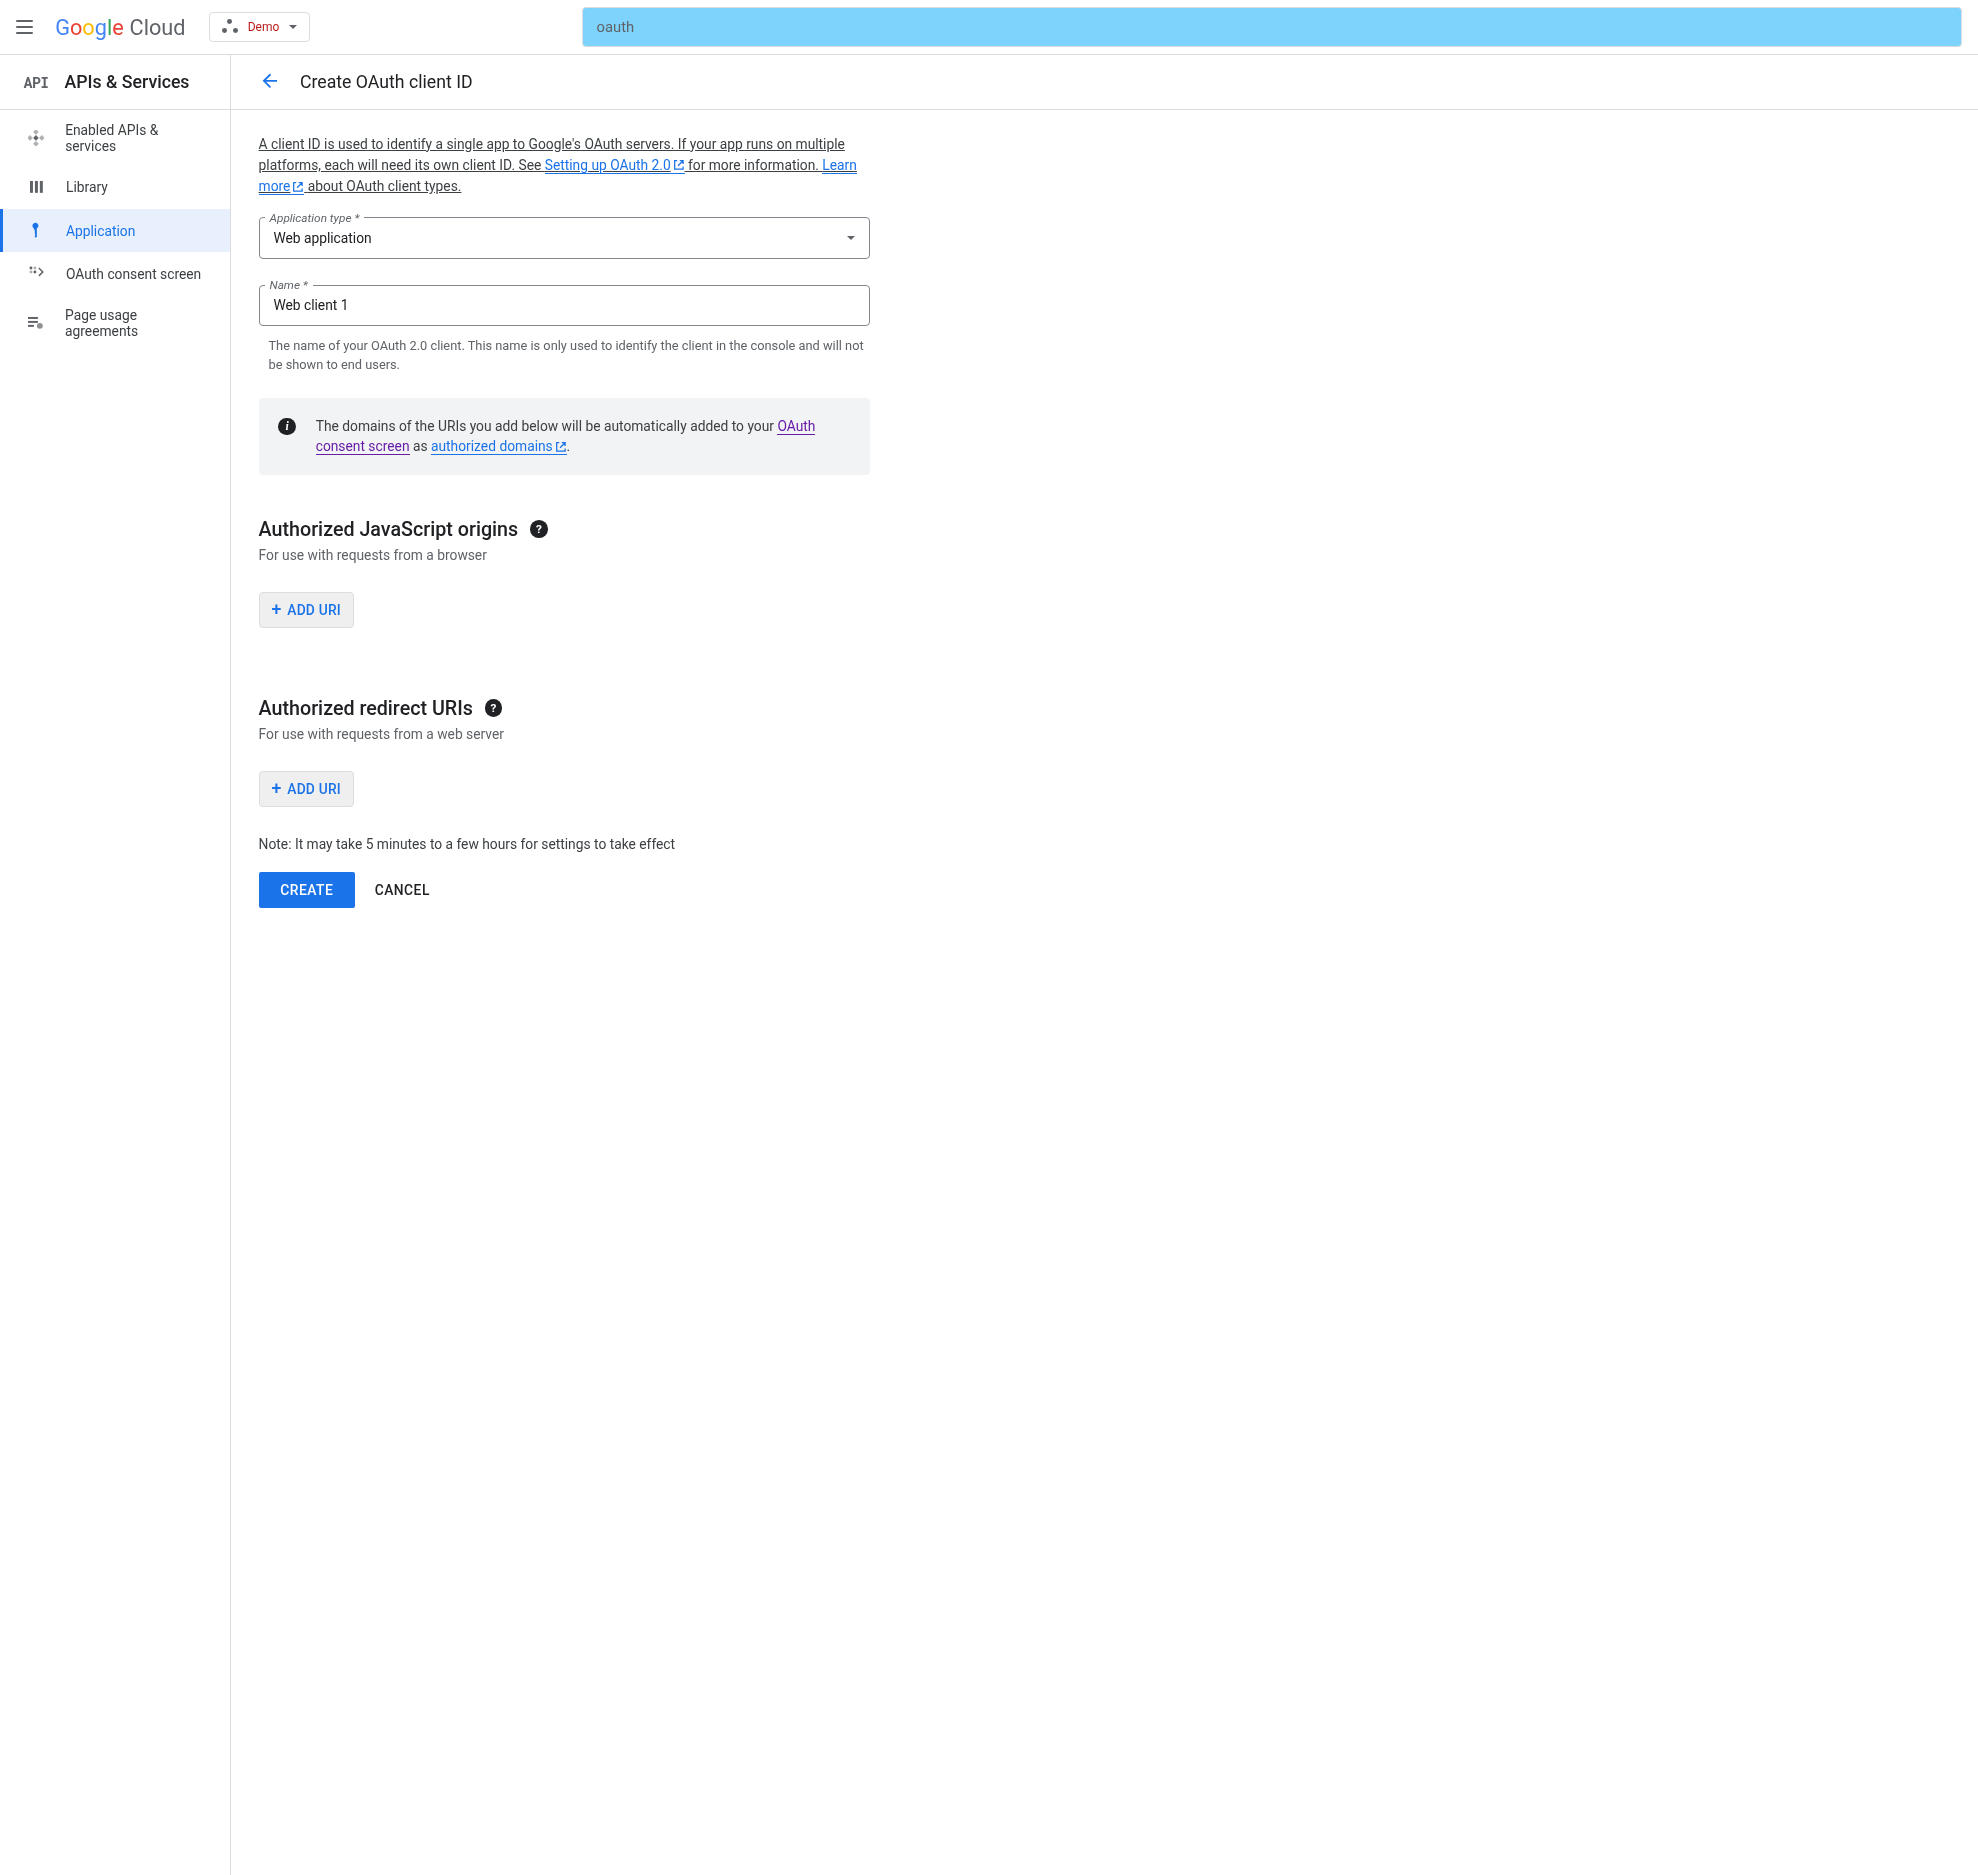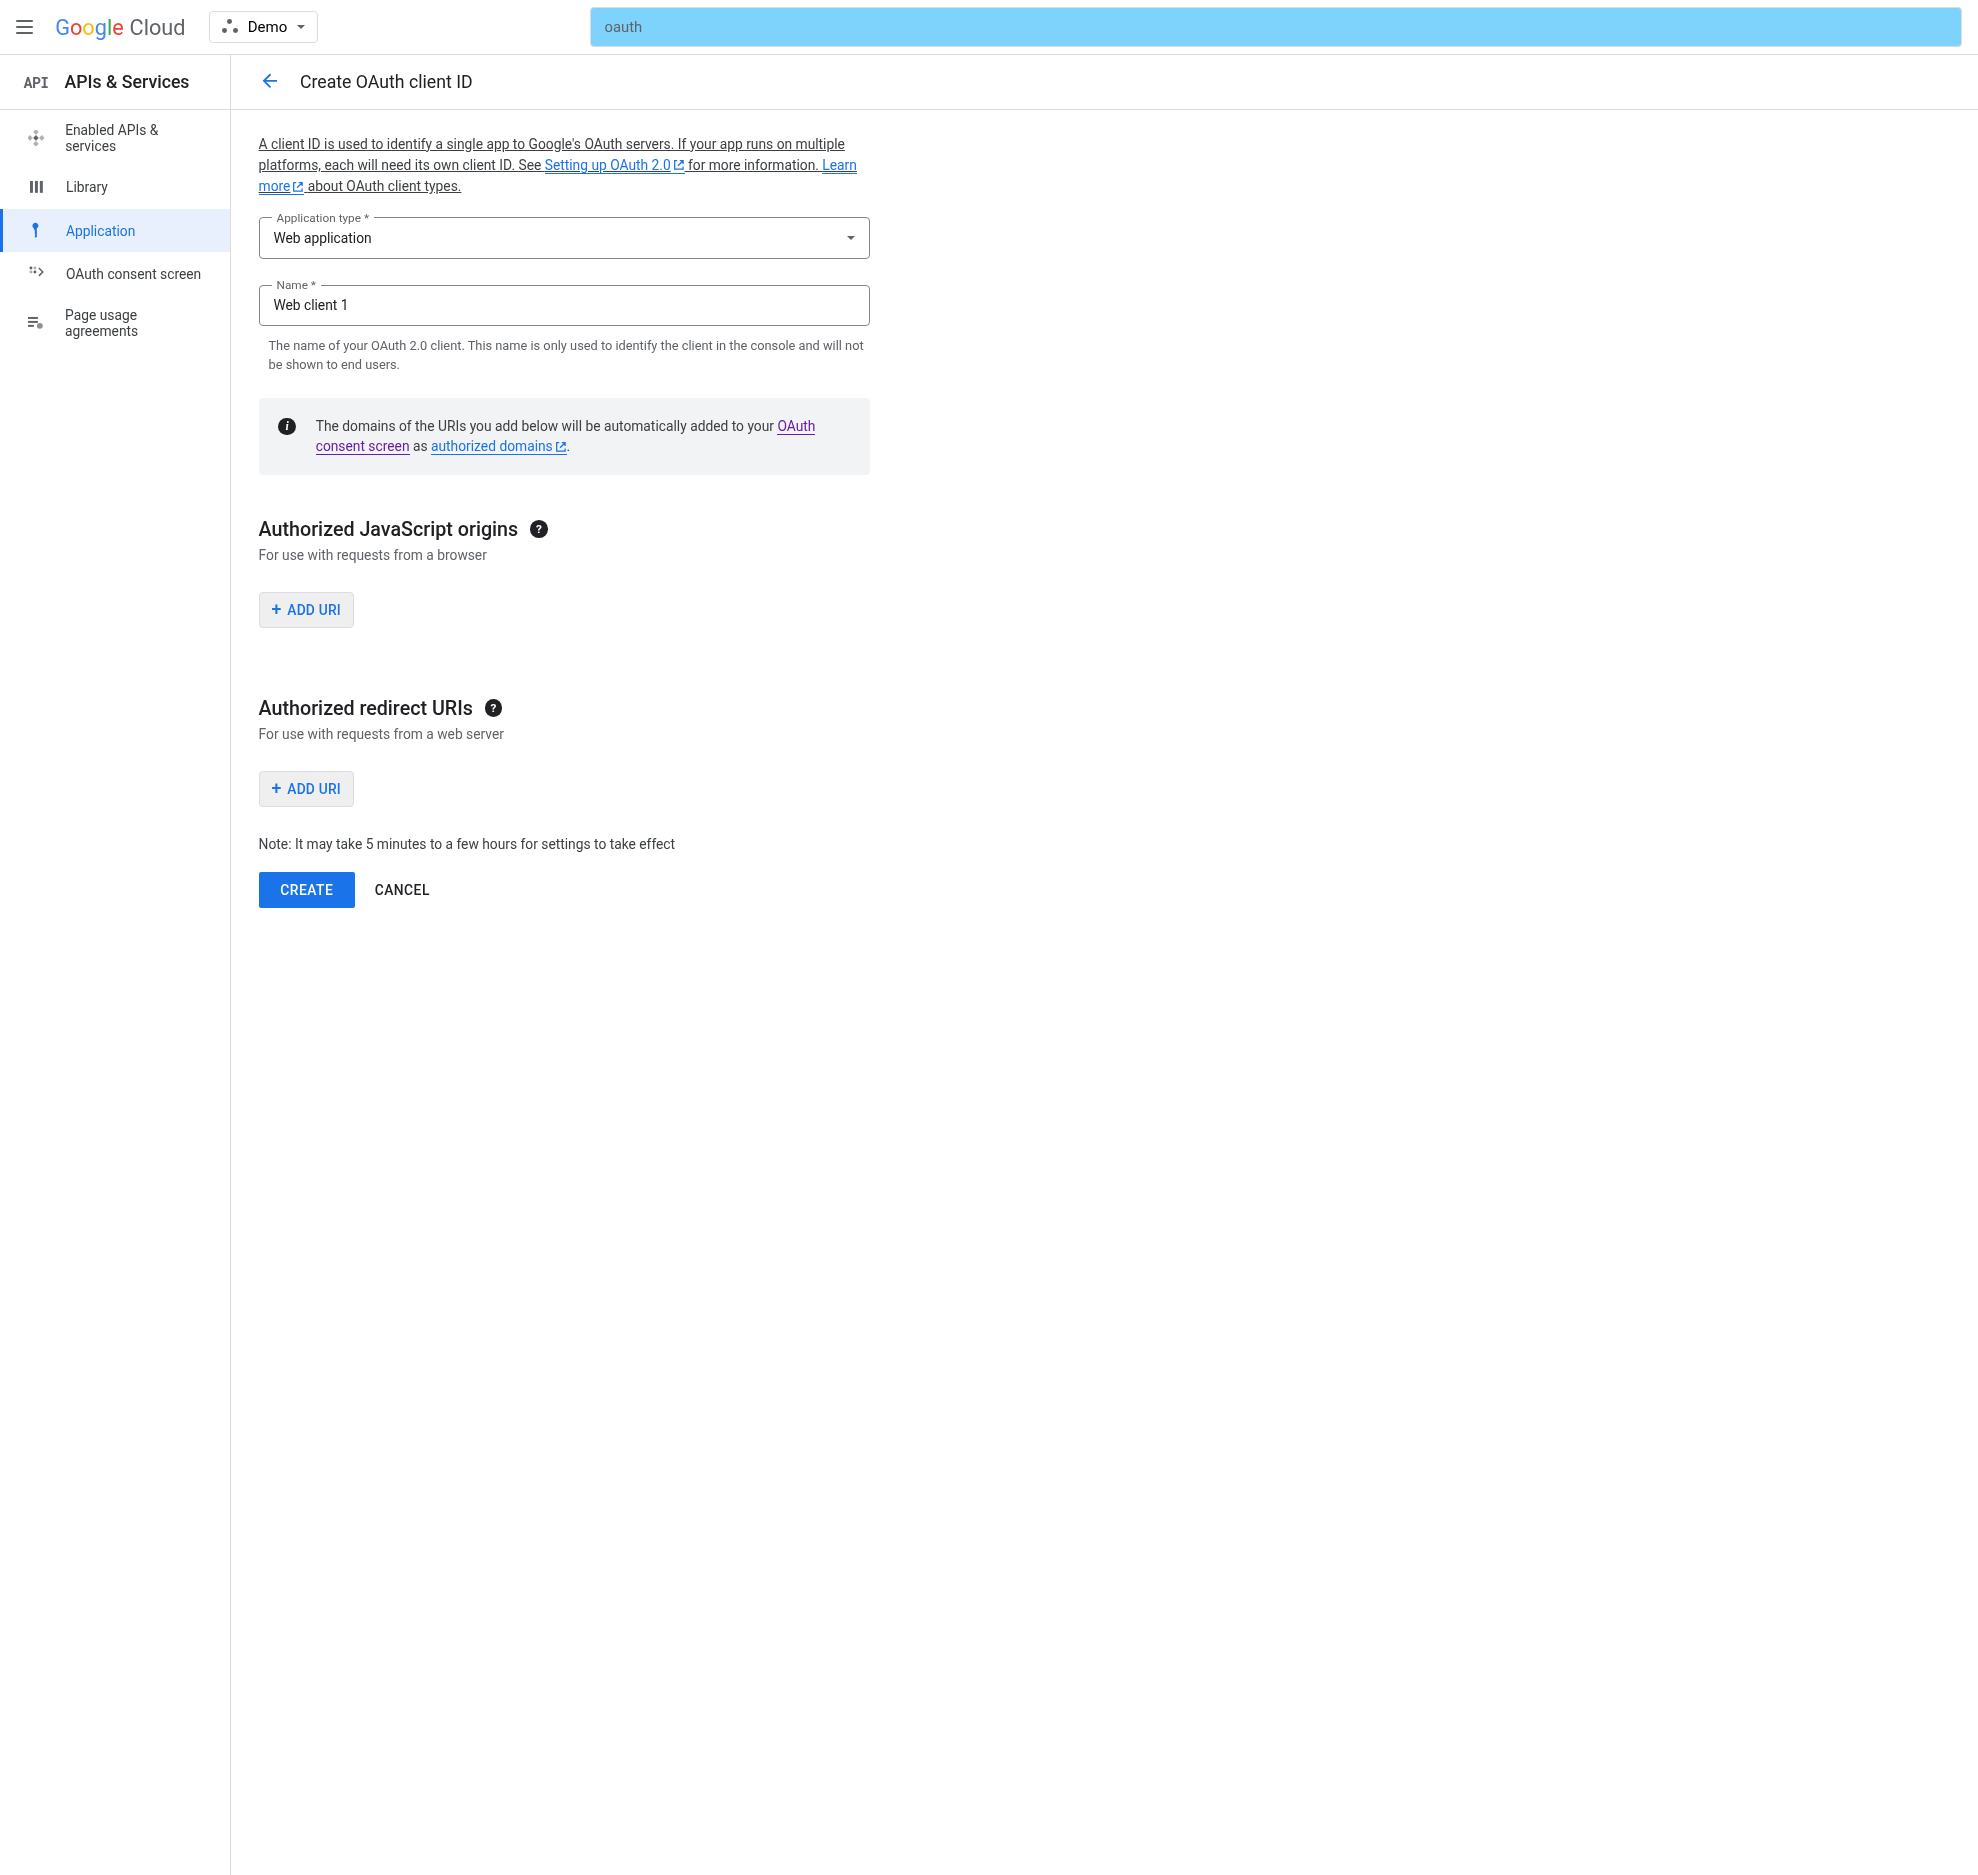--- a/index.html
+++ b/index.html
@@ -11,21 +11,21 @@
 .hamburger span { height: 2px; background: #5f6368; border-radius: 1px; width: 17.7px;}
 .logo { display: flex; align-items: center; gap: 3.9px; font-size: 21.7px; }
 .logo .g1 { color:#4285F4;} .logo .g2{color:#EA4335;} .logo .g3{color:#FBBC05;} .logo .g4{color:#4285F4;} .logo .g5{color:#34A853;} .logo .g6{color:#EA4335;}
 .logo-cloud { color:#5f6368; font-weight: 400; margin-left: 2px; font-size: 21.7px;}
 .project-selector { display:flex; align-items:center; border:1px solid #dadce0; border-radius:3.9px; padding:5.9px 11.8px; gap:9.9px; cursor:pointer; margin-left: 7.9px;}
 .proj-dots { position:relative; width:15.8px; height:15.8px;}
 .proj-dots span{position:absolute;width:4.9px;height:4.9px;border-radius:50%;background:#5f6368;}
 .proj-dots span:nth-child(1){top:0;left:4.9px;}
 .proj-dots span:nth-child(2){bottom:2px;left:0;}
 .proj-dots span:nth-child(3){bottom:2px;right:0;}
-.project-selector .label { font-size:15px; color:#000000;}
+.project-selector .label { font-size:12px; color:#b91c1c;}
 .caret-down { width:0;height:0;border-left:4.9px solid transparent;border-right:4.9px solid transparent;border-top:4.9px solid #5f6368;}
 .search-box { flex:1; margin-left: 256px;}
 .search-box input { width:100%; background:#7dd3fc; border:1px solid #dadce0; border-radius:3.9px; padding:9.9px 13.8px; font-size:14.8px; color:#5f6368;}
 
 
 .container { display:flex; }
 
 
 .sidebar { width: 231px; border-right: 1px solid #dadce0; padding-top: 0; min-height: calc(100vh - 55px);}
 .sidebar-header { display:flex; align-items:center; gap:15.8px; padding: 15.8px 23.6px; border-bottom:1px solid #dadce0; height: 55px;}
@@ -42,21 +42,21 @@
 .main-header { display:flex; align-items:center; gap:19.7px; padding: 15.8px 27.6px; border-bottom:1px solid #dadce0; height:55px;}
 .back-arrow { color:#1a73e8; cursor:pointer;}
 .main-title { font-size:17.7px; font-weight:400; color:#202124;}
 .content { padding: 23.6px 0 39px 0; max-width: 611px; margin-left: 27.6px;}
 .intro { font-size:13.8px; color:#3c4043; line-height:1.55; margin-bottom: 19.7px; text-decoration: underline;}
 .intro a { color:#1a73e8; text-decoration:none; border-bottom:1px solid #1a73e8;}
 .ext-icon { display:inline-block; width:11.8px; height:11.8px; position:relative; margin-left:2px; vertical-align: -1px;}
 
 
 .field { position:relative; border:1px solid #80868b; border-radius:3.9px; margin-bottom: 5.9px;}
-.field-label { position:absolute; top:-7.9px; left:12px; background:#fff; padding:0 4.9px; font-size:11.8px; color:#5f6368;}
+.field-label { position:absolute; top:-7.9px; left:5px; background:#fff; padding:0 4.9px; font-size:11.8px; color:#5f6368;font-style:italic;}
 .field-select { display:flex; justify-content:space-between; align-items:center; padding:11.8px 13.8px; cursor:pointer;}
 .field input[type=text] { width:100%; border:none; outline:none; padding:11.8px 13.8px; font-size:13.8px; color:#202124; background:transparent;}
 .helper { font-size:12.8px; color:#5f6368; margin: 9.9px 0 23.6px 9.9px; line-height:1.5;}
 
 .spacer-field { height: 19.7px; }
 
 
 .info-box { background:#f1f3f4; border-radius:3.9px; padding:17.7px 19.7px; display:flex; gap:19.7px; margin-bottom: 43px; align-items:flex-start;}
 .info-icon-circle { min-width:17.7px; height:17.7px; border-radius:50%; background:#202124; color:#fff; display:flex; align-items:center; justify-content:center; font-family: Georgia, serif; font-style:italic; font-size:11.8px; font-weight:bold; margin-top:2px;}
 .info-text { font-size:13.8px; color:#3c4043; line-height:1.5;}

